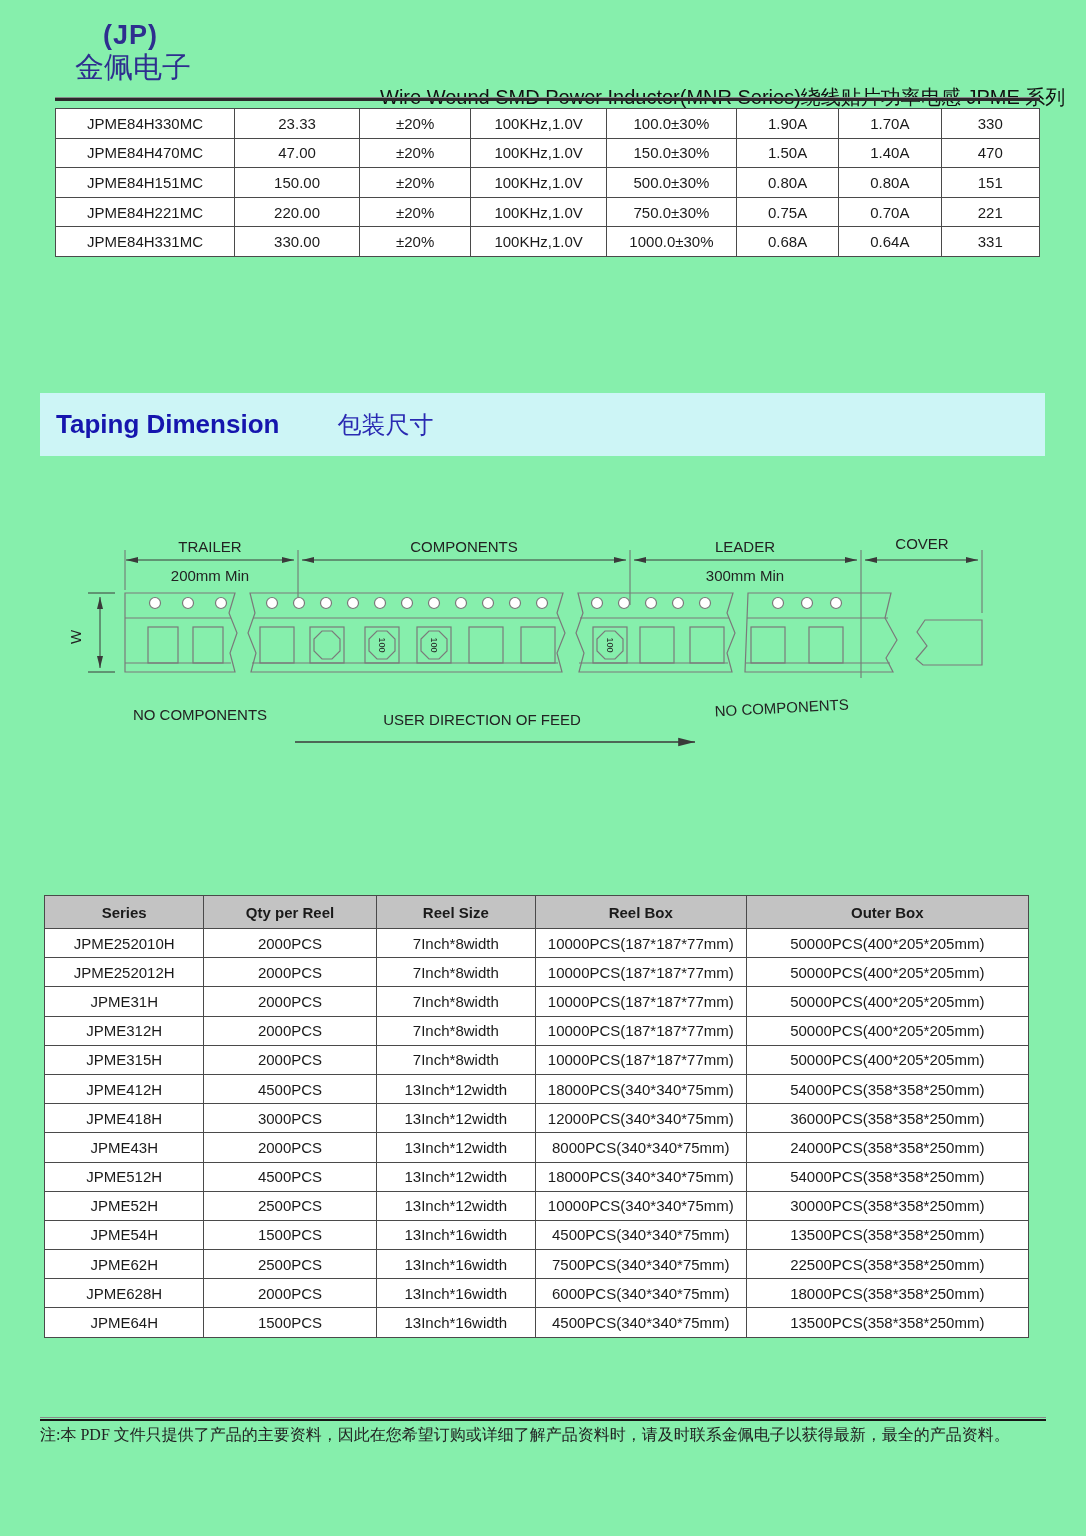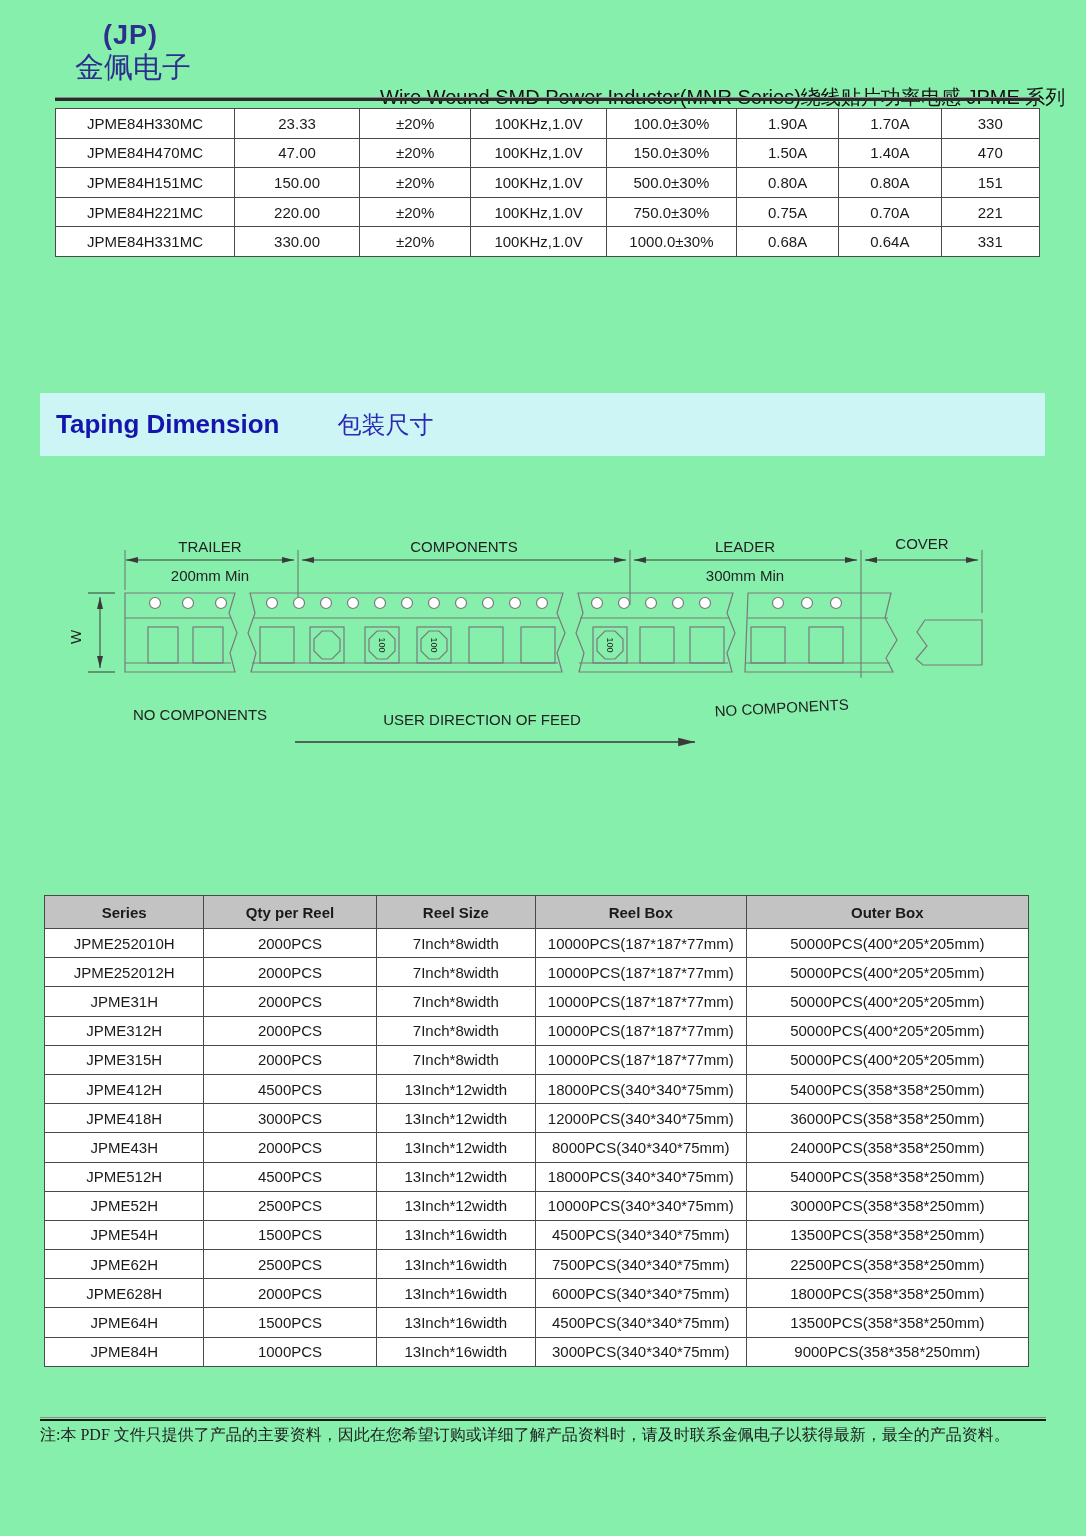--- a/index.html
+++ b/index.html
@@ -340,27 +340,20 @@
             <td>6000PCS(340*340*75mm)</td>
             <td>18000PCS(358*358*250mm)</td>
           </tr>
           <tr>
             <td>JPME64H</td>
             <td>1500PCS</td>
             <td>13Inch*16width</td>
             <td>4500PCS(340*340*75mm)</td>
             <td>13500PCS(358*358*250mm)</td>
           </tr>
-          <tr>
-            <td>JPME84H</td>
-            <td>1000PCS</td>
-            <td>13Inch*16width</td>
-            <td>3000PCS(340*340*75mm)</td>
-            <td>9000PCS(358*358*250mm)</td>
-          </tr>
         </tbody>
     </table>
   </div>
 
   <div class="foot-rule"></div>
   <div class="foot-note">注:本 PDF 文件只提供了产品的主要资料，因此在您希望订购或详细了解产品资料时，请及时联系金佩电子以获得最新，最全的产品资料。</div>
 
 </div>
 
 </body></html>

